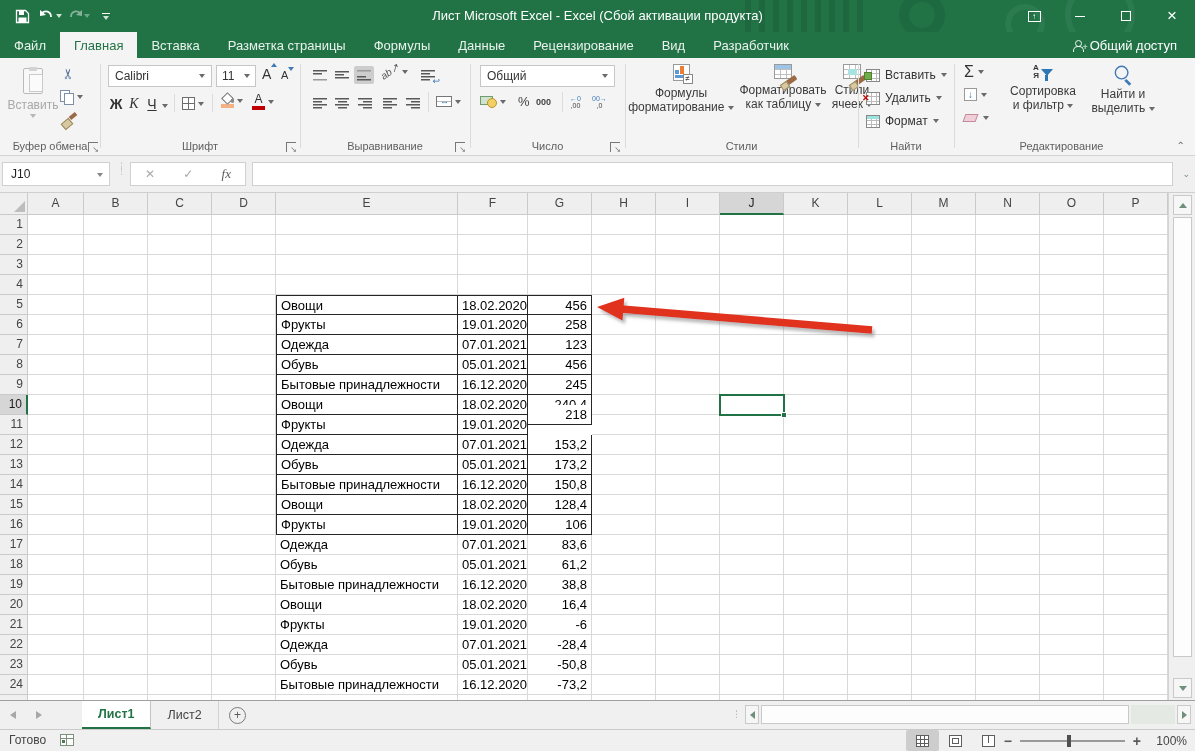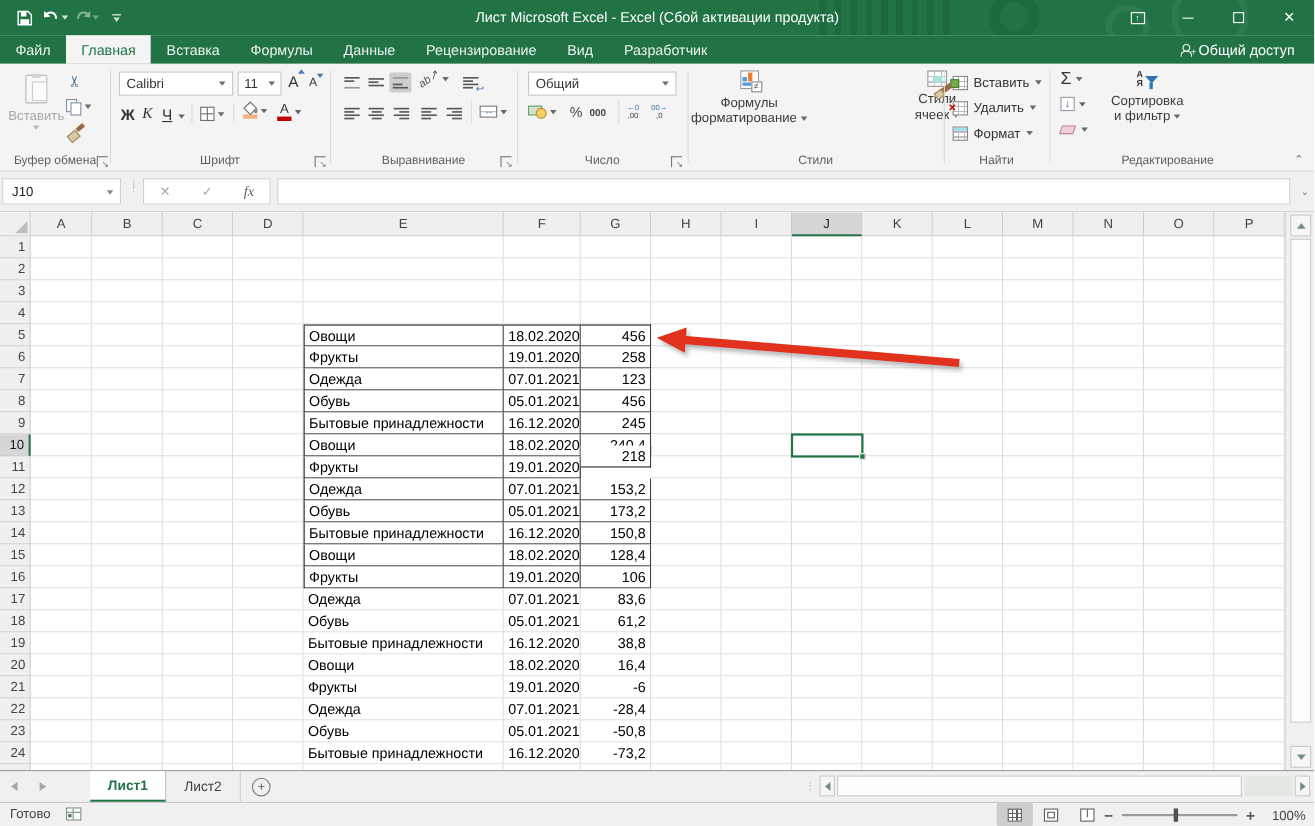--- a/index.html
+++ b/index.html
@@ -271,20 +271,21 @@
           <span class="box"></span>
         </span>
       <span class="wbtn" style="font-size:17px;">×</span>
     </div>
   </div>
 
   <div class="tabrow">
     <div class="rtab">Файл</div>
     <div class="rtab active">Главная</div>
     <div class="rtab">Вставка</div>
+    <div class="rtab">Разметка страницы</div>
     <div class="rtab">Формулы</div>
     <div class="rtab">Данные</div>
     <div class="rtab">Рецензирование</div>
     <div class="rtab">Вид</div>
     <div class="rtab">Разработчик</div>
   </div>
   <div class="share">
     <span class="i-person">
         <span class="plus">+</span>
       </span>
@@ -423,20 +424,27 @@
     <div class="rgdiv" style="left:625px;"></div>
 
     <div class="rgroup" style="left:625px;width:233px;">
       <div class="bigbtn" style="position:absolute;left:2px;top:2px;width:108px;">
         <span class="i-cond">
             <i class="ne">≠</i>
           </span>
         <span style="margin-top:5px;">Формулы</span>
         <span><span>форматирование</span> <span class="caret"></span></span>
       </div>
+      <div class="bigbtn" style="position:absolute;left:112px;top:2px;width:92px;">
+        <span class="i-ftable">
+            <span class="brushov"></span>
+          </span>
+        <span style="margin-top:4px;">Форматировать</span>
+        <span><span>как таблицу</span> <span class="caret"></span></span>
+      </div>
       <div class="bigbtn" style="position:absolute;left:204px;top:2px;width:46px;">
         <span class="i-cstyle">
             <span class="brushov"></span>
           </span>
         <span style="margin-top:4px;">Стили</span>
         <span><span>ячеек</span> <span class="caret"></span></span>
       </div>
       <div class="rglabel">Стили</div>
     </div>
     <div class="rgdiv" style="left:858px;"></div>
@@ -477,20 +485,25 @@
       <div class="bigbtn" style="position:absolute;left:48px;top:2px;width:82px;">
         <span class="i-sort">
             <span class="az">
               <span>А</span>
               <span>Я</span>
             </span>
             <span class="funnel"></span>
           </span>
         <span style="margin-top:4px;">Сортировка</span>
         <span><span>и фильтр</span> <span class="caret"></span></span>
+      </div>
+      <div class="bigbtn" style="position:absolute;left:132px;top:2px;width:74px;">
+        <span class="i-find" style="transform:scale(1.4);margin-top:3px;"></span>
+        <span style="margin-top:6px;">Найти и</span>
+        <span><span>выделить</span> <span class="caret"></span></span>
       </div>
       <div class="rglabel">Редактирование</div>
     </div>
     <span class="collapse">⌃</span>
   </div>
 
   <div class="fbar">
     <div class="namebox">
         <span>J10</span>
         <span class="nb-caret"></span>

